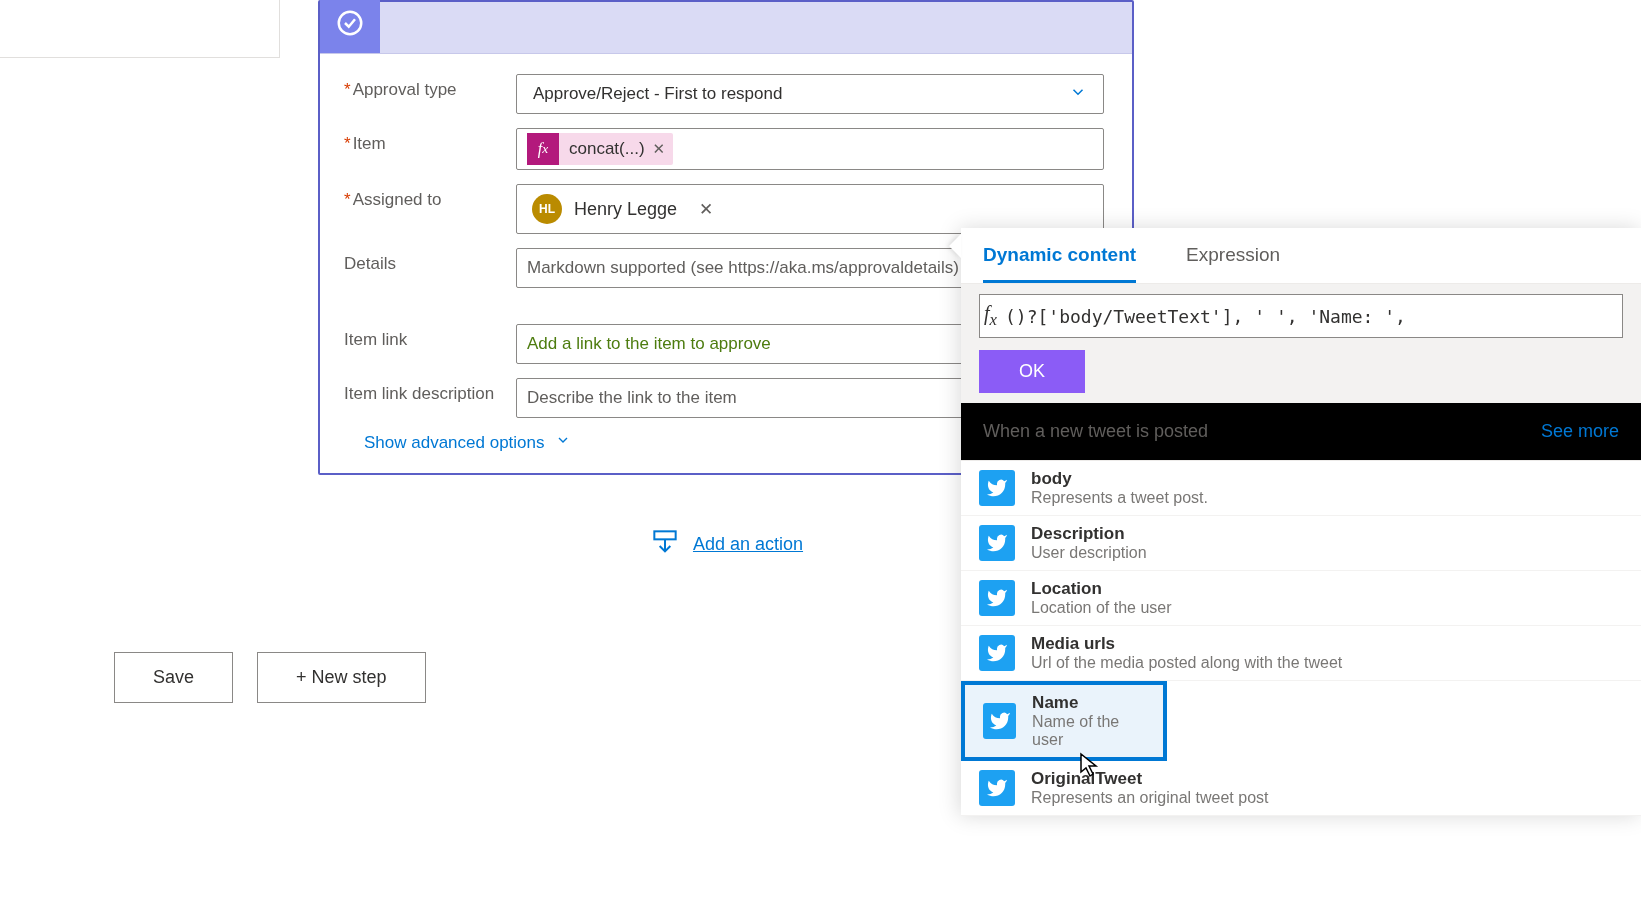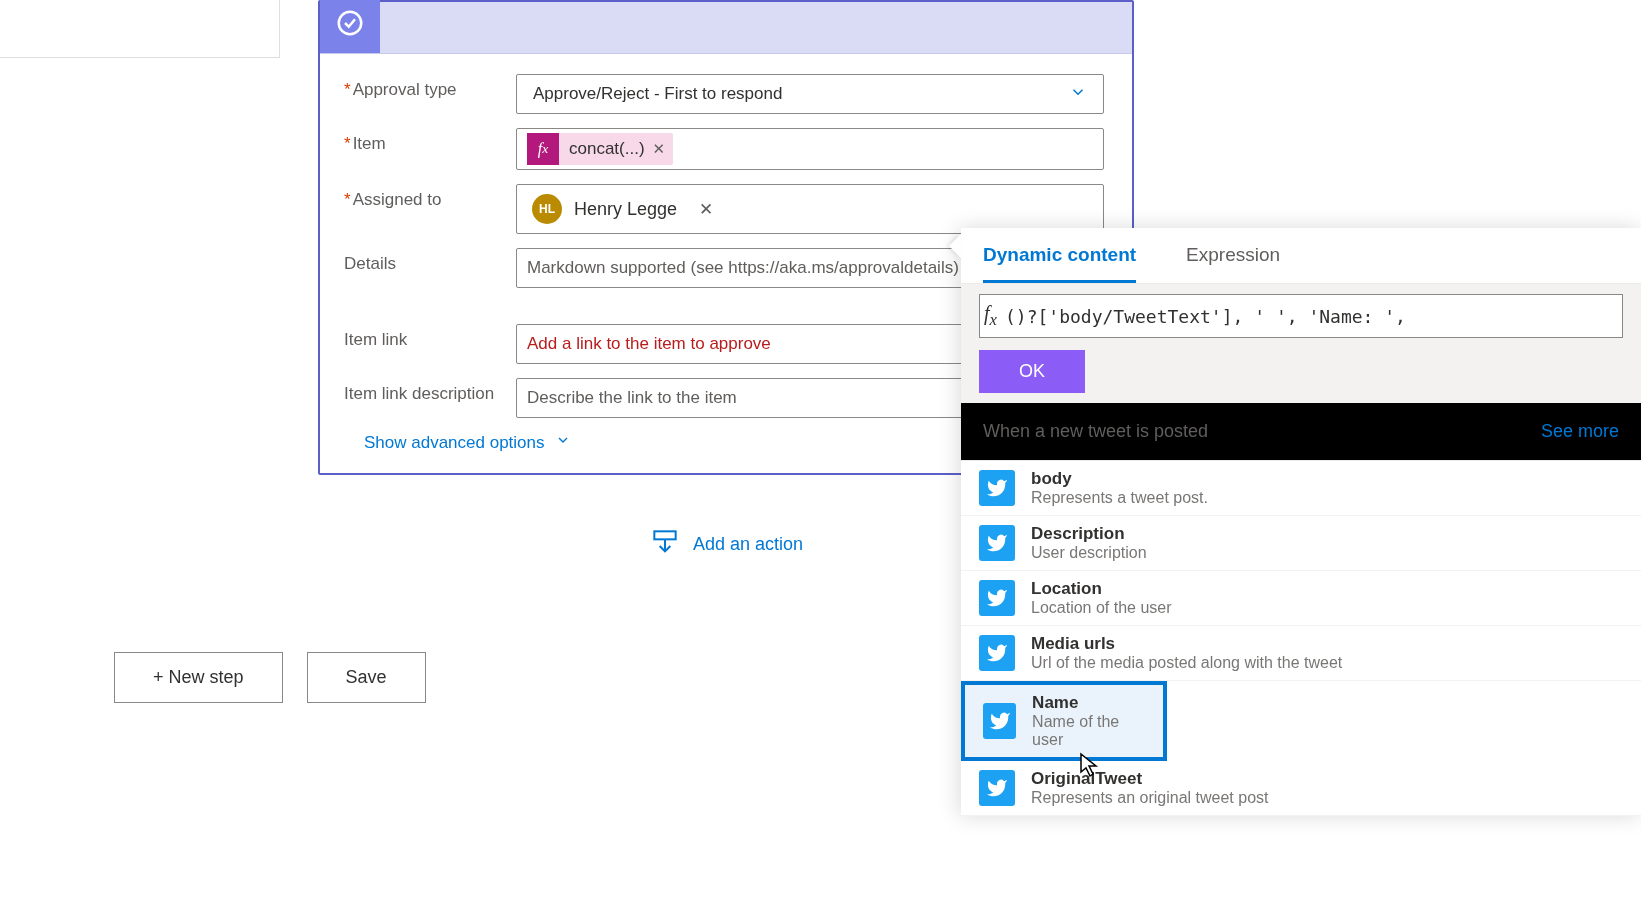--- a/index.html
+++ b/index.html
@@ -138,20 +138,21 @@
       top: 500px;
       text-align: center;
       padding: 26px 0;
     }
     .add-action-btn {
       display: inline-flex;
       align-items: center;
       color: #0078d4;
       font-size: 18px;
       gap: 12px;
+      text-decoration: underline;
     }
     .action-buttons {
       position: absolute;
       left: 114px;
       top: 652px;
       display: flex;
       gap: 24px;
     }
     .btn {
       border: 1px solid #8a8886;
@@ -318,21 +319,21 @@
       <div class="form-input">
         <span style="color:#605e5c;">Markdown supported (see https://aka.ms/approvaldetails)</span>
       </div>
     </div>
 
     <div class="add-link">Add</div>
 
     <div class="form-row">
       <div class="form-label"><span>Item link</span></div>
       <div class="form-input">
-        <span style="color:#b91c1c;text-align:center;">Add a link to the item to approve</span>
+        <span style="color:#4d7c0f;text-align:center;">Add a link to the item to approve</span>
       </div>
     </div>
 
     <div class="form-row">
       <div class="form-label"><span>Item link description</span></div>
       <div class="form-input">
         <span style="color:#605e5c;">Describe the link to the item</span>
       </div>
     </div>
 
@@ -353,22 +354,22 @@
       <svg class="add-icon-svg" viewBox="0 0 24 24" fill="none" stroke="#0078d4" stroke-width="1.5">
         <rect x="4" y="4" width="16" height="6"></rect>
           <path d="M12 10v8M8 15l4 4 4-4"></path>
       </svg>
     </span>
     <span>Add an action</span>
   </span>
 </div>
 
 <div class="action-buttons">
+  <button class="btn">Save</button>
   <button class="btn">+ New step</button>
-  <button class="btn">Save</button>
 </div>
 
 <div class="popup">
   <div class="popup-arrow"></div>
   <div class="popup-tabs">
     <div class="popup-tab active">Dynamic content</div>
     <div class="popup-tab">Expression</div>
   </div>
   <div class="expr-row">
     <div class="expr-input">

